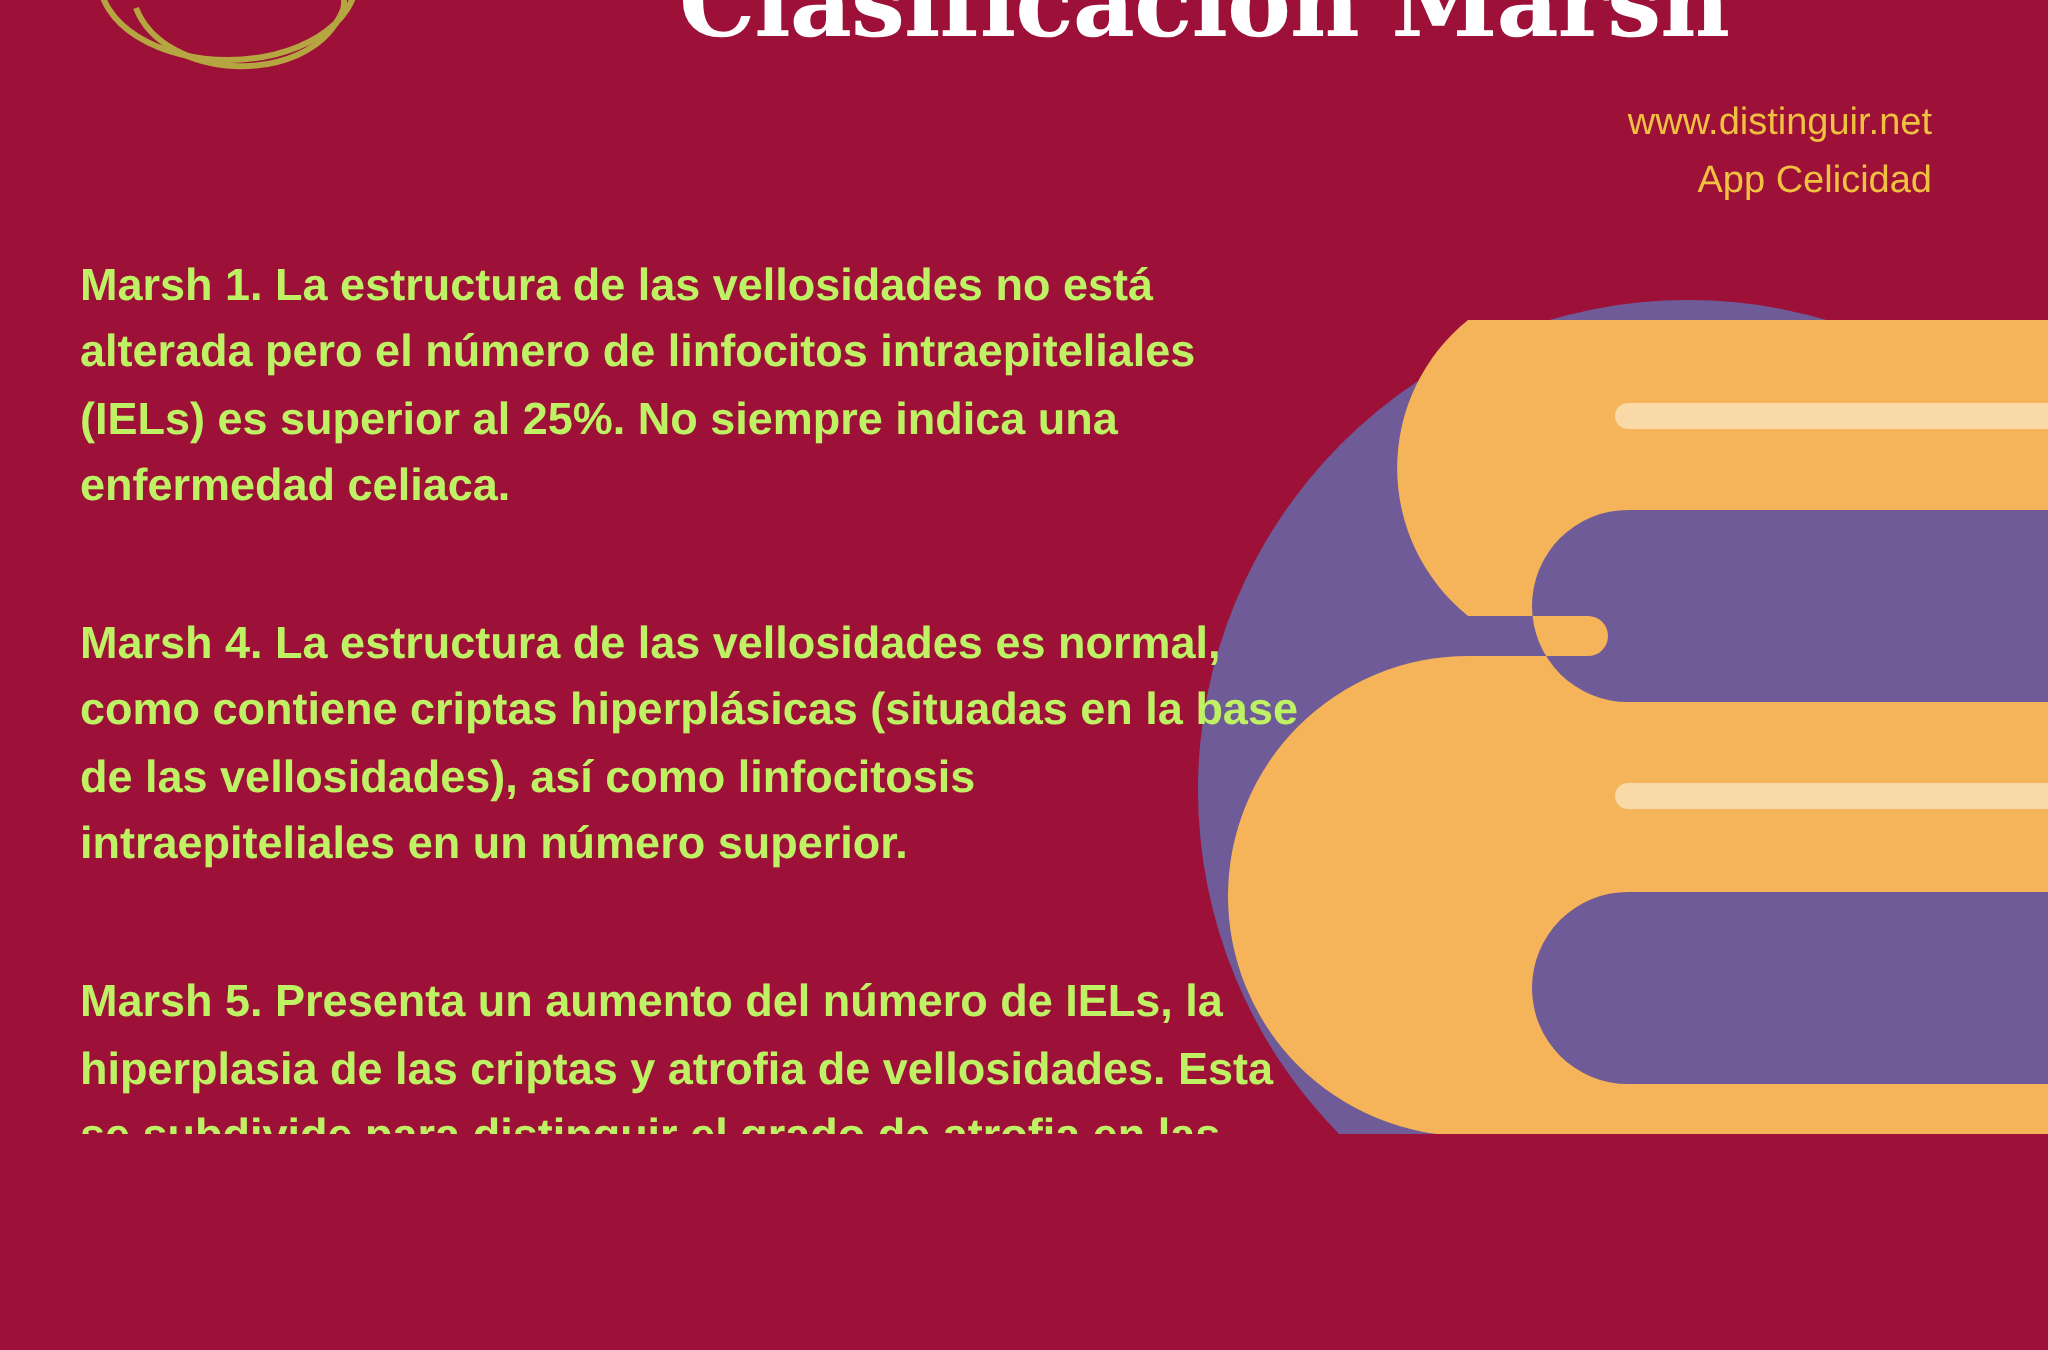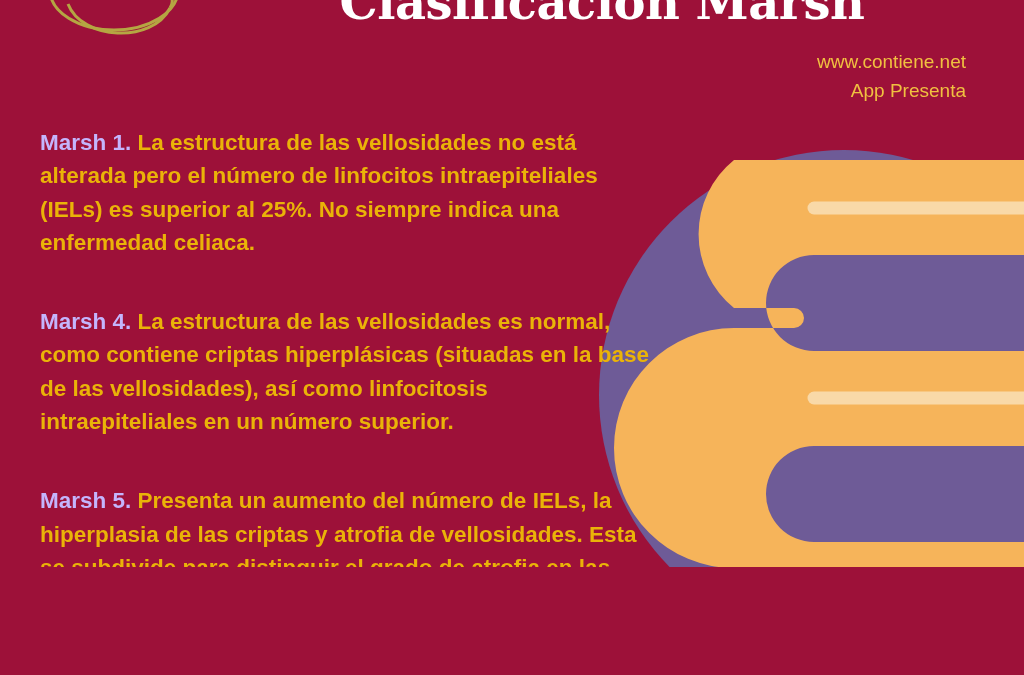--- a/index.html
+++ b/index.html
@@ -73,24 +73,24 @@
     color: #ffffff;
   }
   .para {
     font-size: 22.5px;
     line-height: 1.48;
     color: #ffffff;
     font-weight: bold;
     margin-bottom: 46px;
   }
   .para .lbl {
-    color: #c4b5fd;
+    color: #bef264;
     font-weight: bold;
   }
-  .para .txt { color: #eab308; font-weight: bold; }
+  .para .txt { color: #bef264; font-weight: bold; }
 </style>
 </head>
 <body>
 
 <div class="poster">
 
   <div class="illustration">
     <svg width="520" height="560" viewBox="0 0 520 560" xmlns="http://www.w3.org/2000/svg">
       <circle cx="300" cy="265" r="245" fill="#6e5b97"></circle>
       <g fill="#f6b45a">
@@ -110,22 +110,22 @@
       <ellipse cx="72" cy="42" rx="64" ry="40" fill="none" stroke="#b5a642" stroke-width="3"></ellipse>
       <path d="M26,56 C40,92 110,96 128,60" fill="none" stroke="#b5a642" stroke-width="3"></path>
       <path d="M128,60 C134,50 126,42 118,48" fill="none" stroke="#b5a642" stroke-width="3"></path>
       <text x="52" y="50" font-family="DejaVu Serif, serif" font-style="italic" font-size="21" fill="#6b6b2a">celicidad</text>
     </svg>
   </div>
 
   <div class="title">Clasificación Marsh</div>
 
   <div class="links">
-    <div>www.contiene.net</div>
-    <div>App Presenta</div>
+    <div>www.distinguir.net</div>
+    <div>App Celicidad</div>
   </div>
 
   <div class="content">
 
     <p class="para">
       <span class="lbl">Marsh 1.</span><span class="txt"> La estructura de las vellosidades no está alterada pero el número de linfocitos intraepiteliales (IELs) es superior al 25%. No siempre indica una enfermedad celiaca.</span>
     </p>
 
     <p class="para">
       <span class="lbl">Marsh 4.</span><span class="txt"> La estructura de las vellosidades es normal, como contiene criptas hiperplásicas (situadas en la base de las vellosidades), así como linfocitosis intraepiteliales en un número superior.</span>

